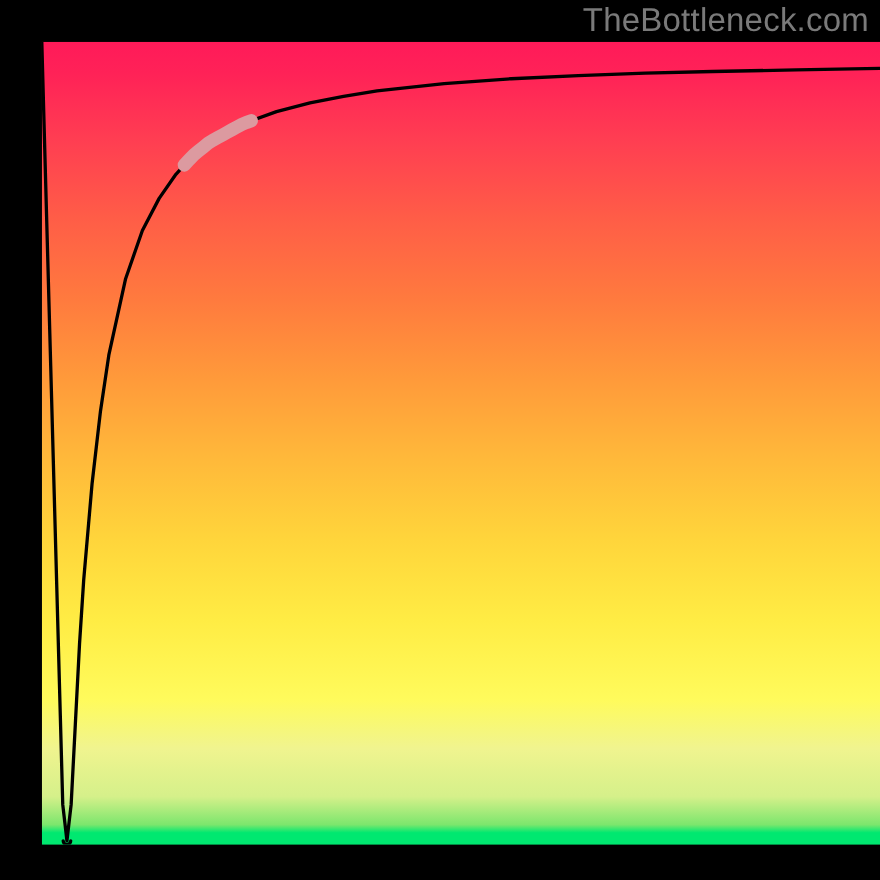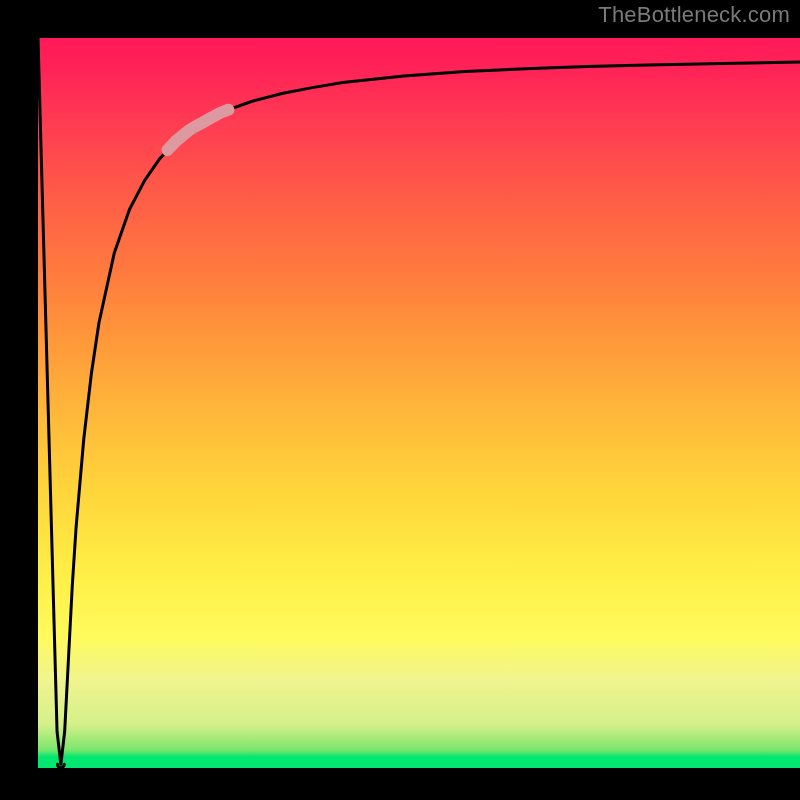--- a/index.html
+++ b/index.html
@@ -13,21 +13,21 @@
   .frame {
     position: relative;
     width: 800px;
     height: 800px;
     background: #000000;
   }
   .watermark {
     position: absolute;
     top: 2px;
     right: 10px;
-    font-size: 22px;
+    font-size: 30px;
     font-weight: 400;
     color: #7a7a7a;
     letter-spacing: 0.2px;
     z-index: 10;
   }
   .plot {
     position: absolute;
     top: 38px;
     left: 38px;
     width: 762px;

